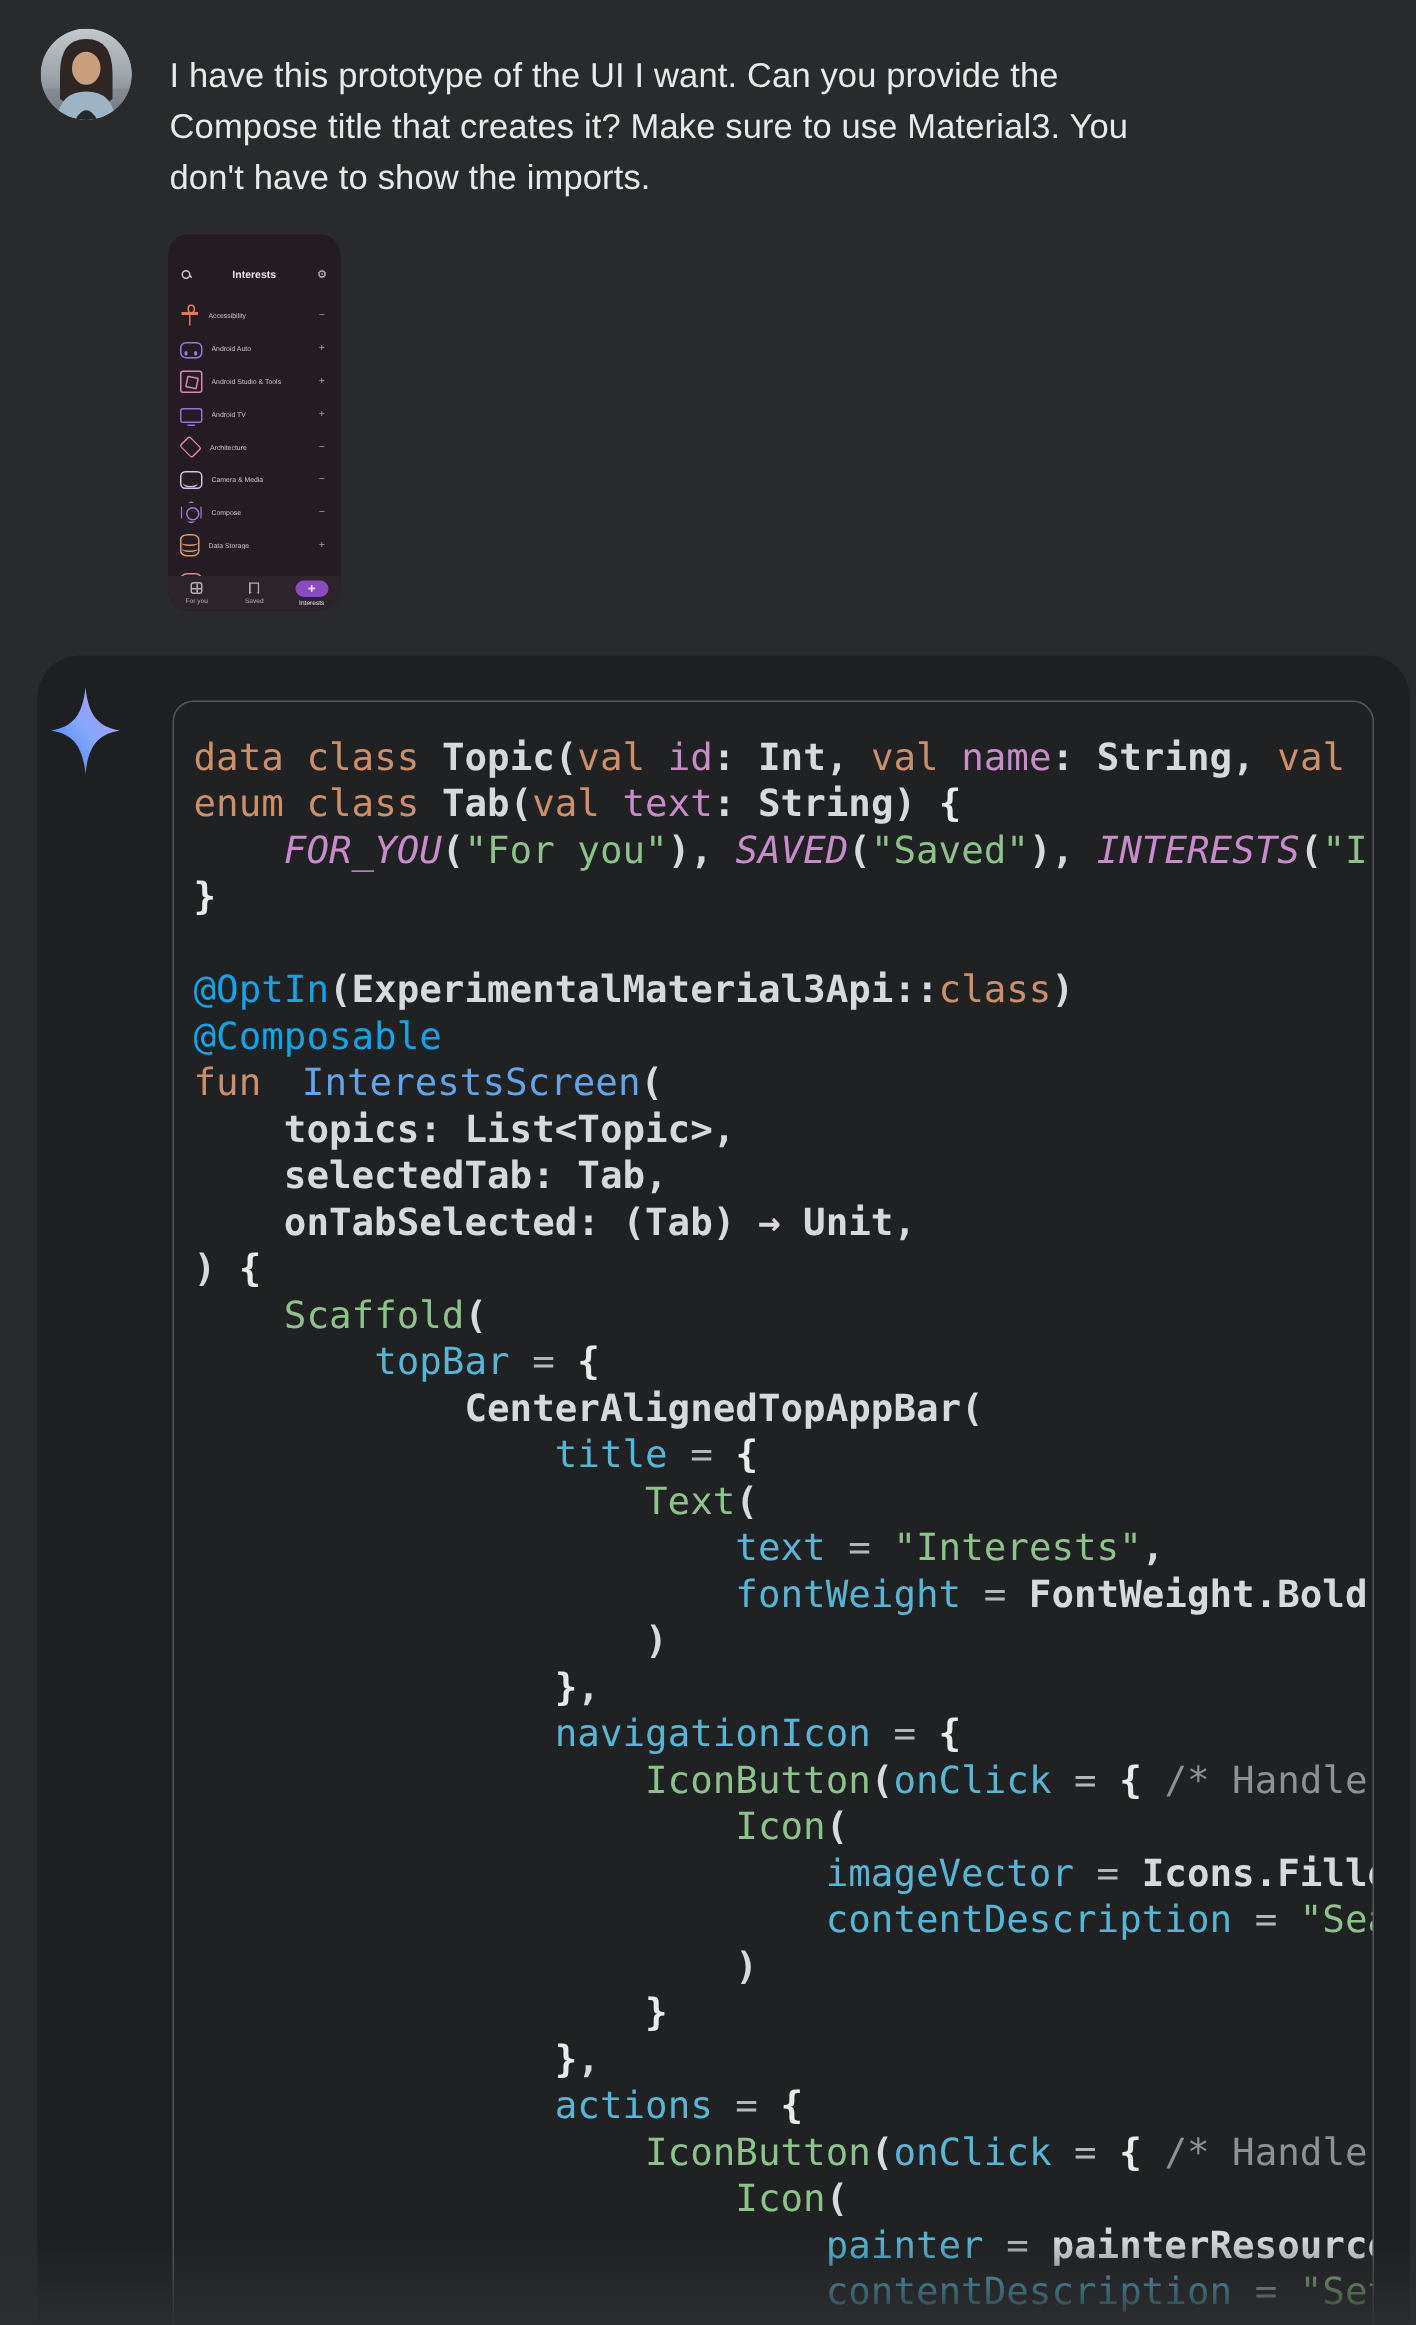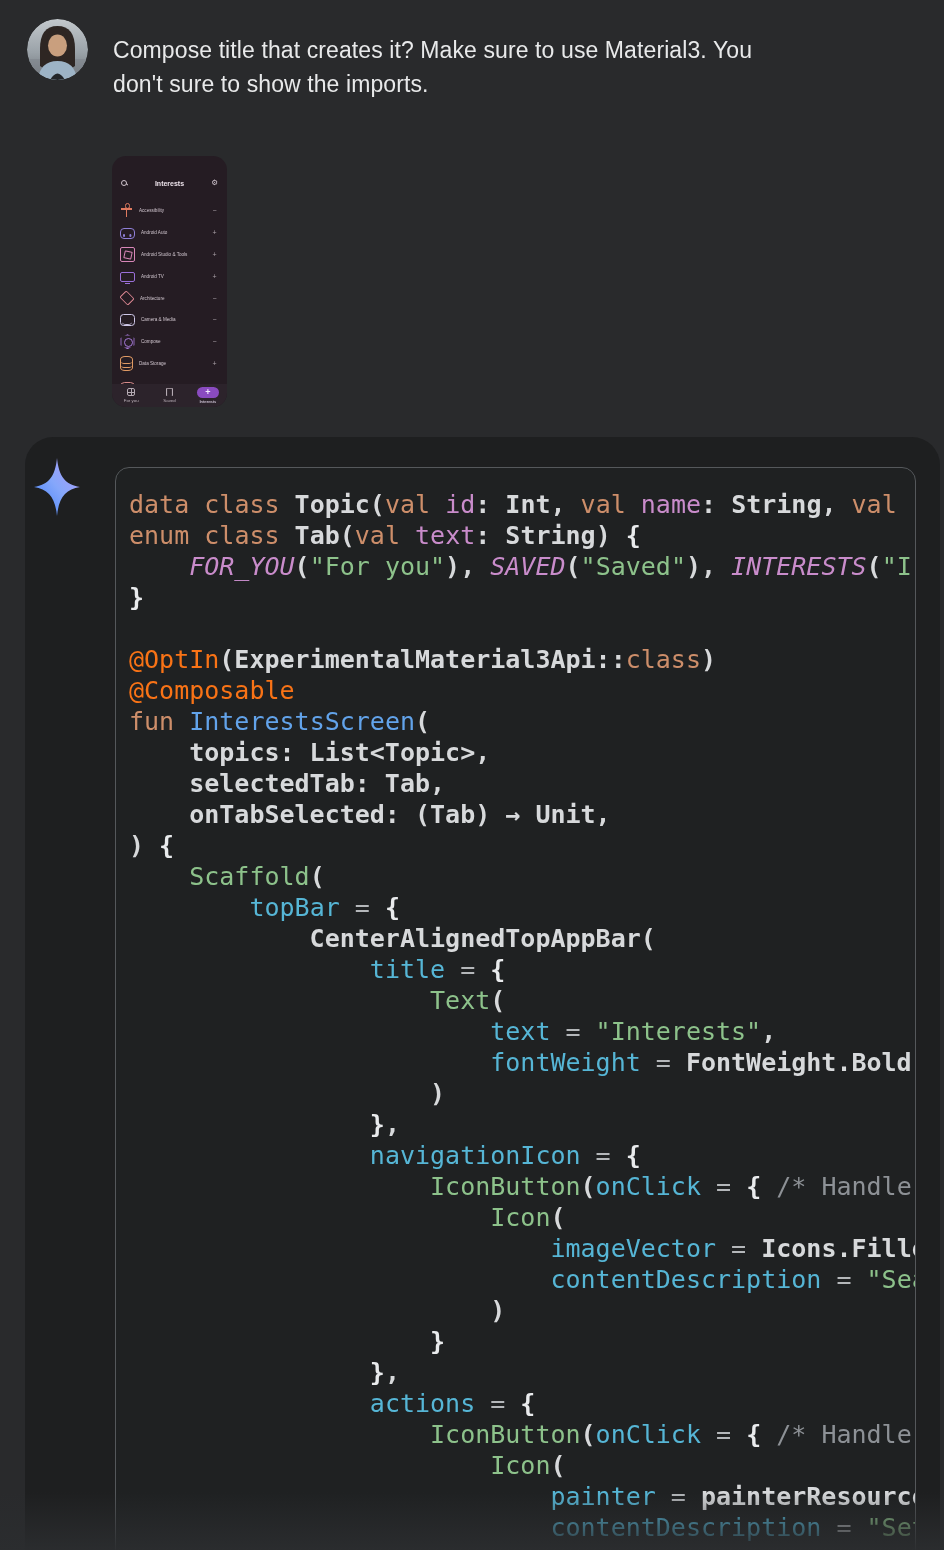--- a/index.html
+++ b/index.html
@@ -78,22 +78,22 @@
               background:#1f2122;border:1px solid #55585b;border-radius:14px;
               padding:21px 0 0 13px;overflow:hidden;}
   .code{font-family:"DejaVu Sans Mono","Liberation Mono",monospace;font-size:25px;line-height:31px;
         white-space:pre;}
   .cl{height:31px;}
   .tk-kw{color:#cd8e6a;}
   .tk-pl{color:#d7d9db;font-weight:bold;}
   .tk-pr{color:#c98ccb;text-align:center;}
   .tk-pre{color:#c98ccb;font-style:italic;}
   .tk-gr{color:#8dc28b;}
-  .tk-an{color:#f97316;}
-  .tk-fn{color:#62a3ea;}
+  .tk-an{color:#0ea5e9;}
+  .tk-fn{color:#62a3ea;margin-left:12px;}
   .tk-ar{color:#56b6d6;}
   .tk-cm{color:#8d9196;}
   .tk-br{color:#e9ebed;font-weight:bold;}
   .tk-op{color:#b4b7ba;}
 
   .bottom-fade{position:absolute;left:0;right:0;bottom:0;height:58px;pointer-events:none;
                background:linear-gradient(180deg,rgba(35,37,39,0) 0%,rgba(43,45,47,.95) 100%);}
 </style>
 </head>
 <body>
@@ -118,22 +118,23 @@
         <path d="M13 30 Q13 7 30.5 7 Q48 7 48 30 L48 47 Q40 53 30.5 53 Q21 53 13 47 Z" fill="#2e2623"></path>
         <ellipse cx="30.5" cy="26.5" rx="9.5" ry="11" fill="#c99f7e"></ellipse>
         <path d="M20 21 Q22 12 30.5 12 Q39 12 41 21 Q41 14 36 10.5 Q30 7.5 24.5 11 Q20 14 20 21 Z" fill="#2e2623"></path>
         <path d="M11 61 Q13 42 30.5 42 Q48 42 50 61 Z" fill="#9db3c6"></path>
         <path d="M23 61 Q30.5 48 38 61 Z" fill="#23262a"></path>
       </g>
     </svg>
   </div>
 
   <div class="user-text">
+    <div>I have this prototype of the UI I want. Can you provide the</div>
     <div>Compose title that creates it? Make sure to use Material3. You</div>
-    <div>don't sure to show the imports.</div>
+    <div>don't have to show the imports.</div>
   </div>
 
   <div class="thumb">
     <div class="t-topbar">
       <span class="t-title">Interests</span>
       <span class="t-search"></span>
       <span class="t-gear">⚙</span>
     </div>
     <div class="t-list" id="thumb-list">
         <div class="t-row">

